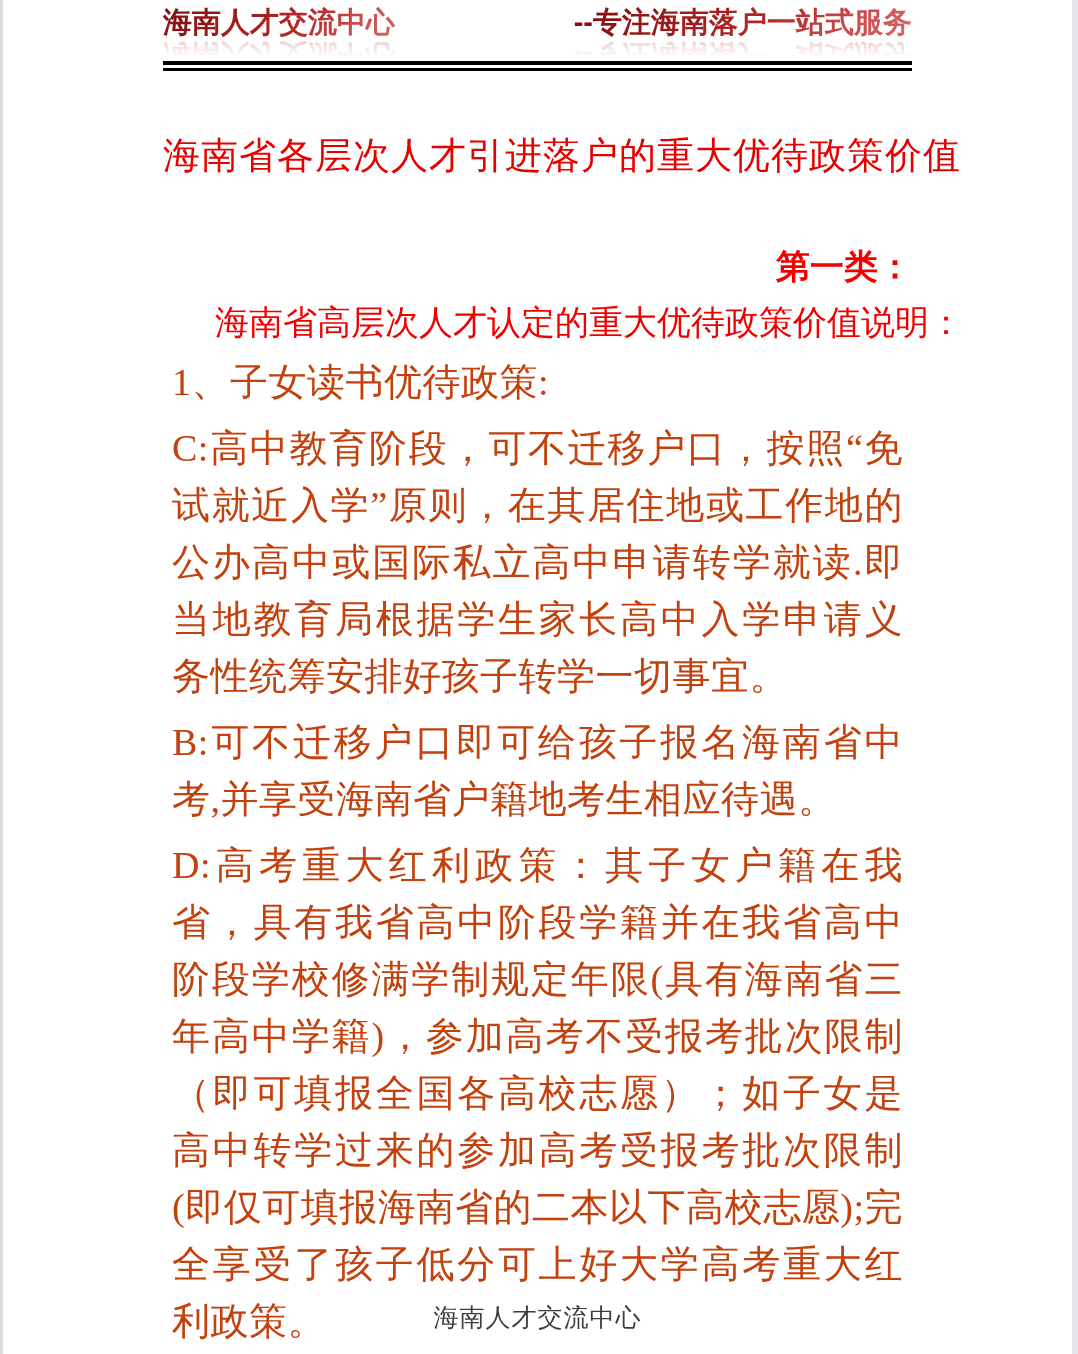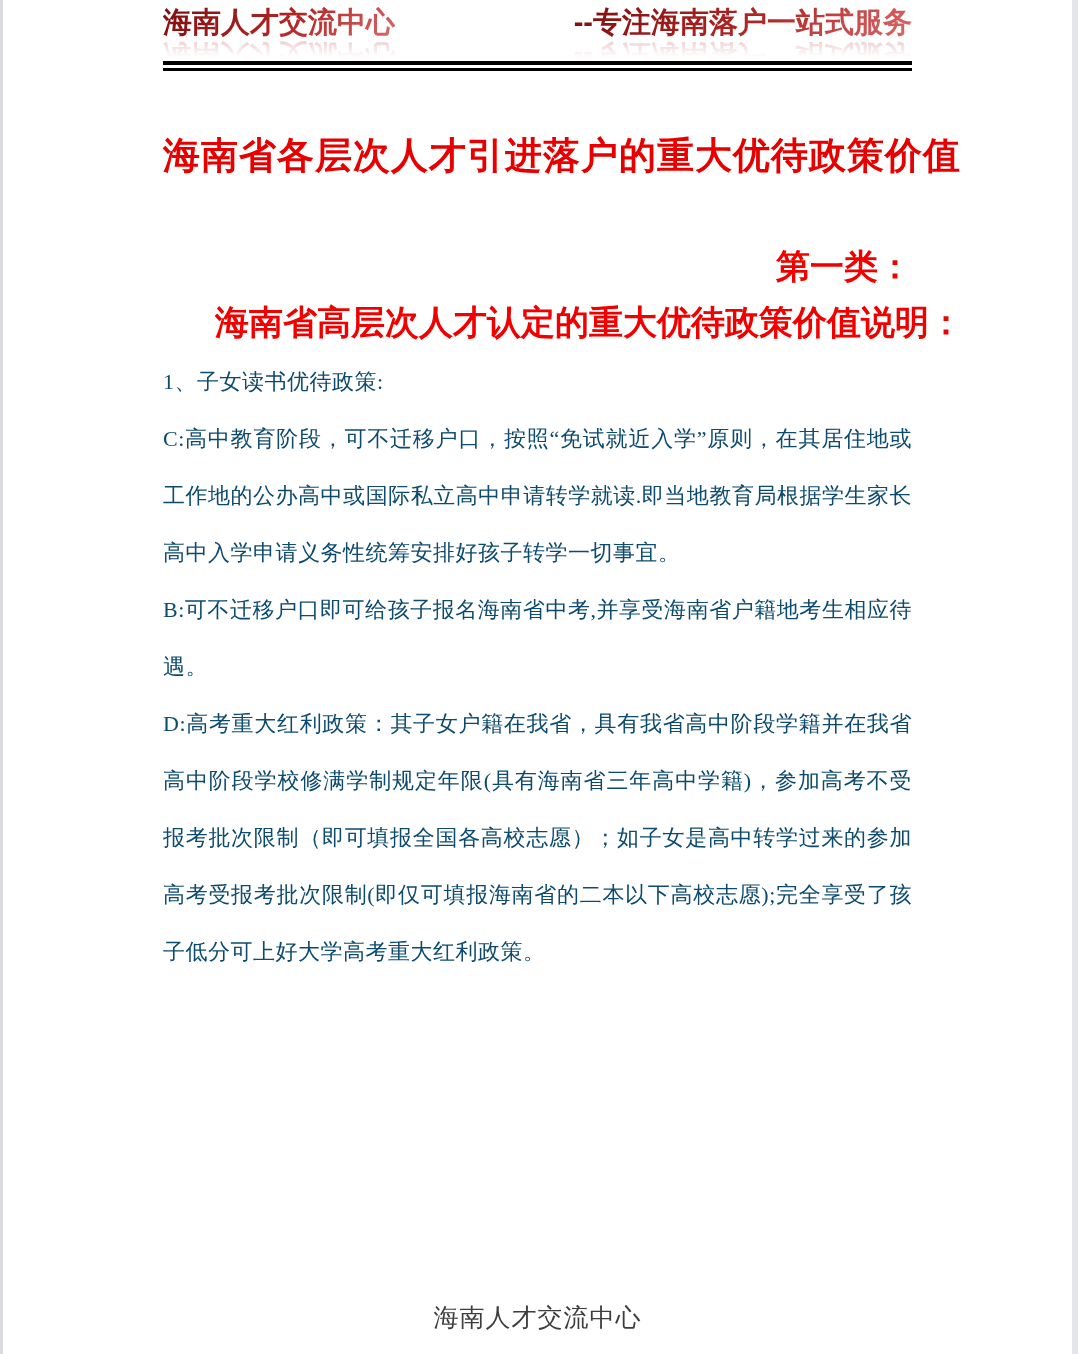--- a/index.html
+++ b/index.html
@@ -55,46 +55,46 @@
     height: 3px;
     border-top: 4px solid #000;
     border-bottom: 3px solid #000;
     margin-top: 2px;
   }
 
   
   .doc-title {
     margin-top: 62px;
     text-align: right;
-    font-size: 37px; font-weight: 700; line-height: 46px;
+    font-size: 37px; font-weight: 400; line-height: 46px;
     color: #e60000;
     letter-spacing: 1px;
     white-space: nowrap;
   }
   .cat-heading {
     margin-top: 66px;
     font-size: 34px; font-weight: 700; line-height: 44px;
     color: #f10000;
     text-align: right;
   }
   .sub-heading {
     margin-top: 12px;
     padding-left: 52px;
-    font-size: 34px; font-weight: 700; line-height: 44px;
+    font-size: 34px; font-weight: 400; line-height: 44px;
     color: #f10000;
     white-space: nowrap;
   }
 
   
   .body-text { margin-top: 8px; }
   .body-text p {
-    margin: 0;
-    font-size: 22px;
+    margin: 9px;
+    font-size: 38px;
     line-height: 57px;
-    color: #0c4a6e;
+    color: #c2410c;
     text-align: justify;
     text-justify: inter-ideograph;
     letter-spacing: 0.5px;
   }
 
   
   .footer {
     position: absolute; left: 0; right: 0; top: 1303px;
     text-align: center;
     font-size: 25px; line-height: 30px;

